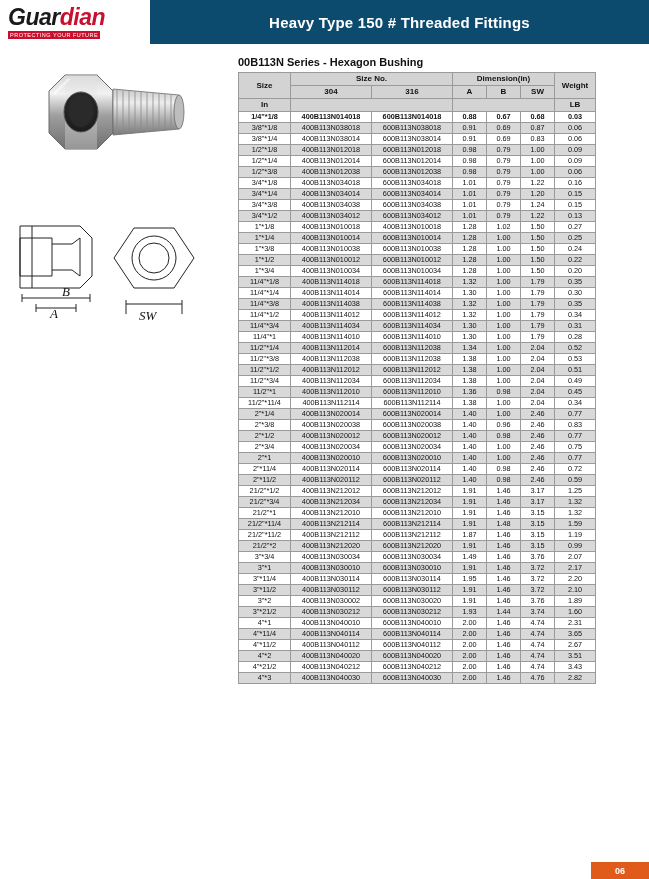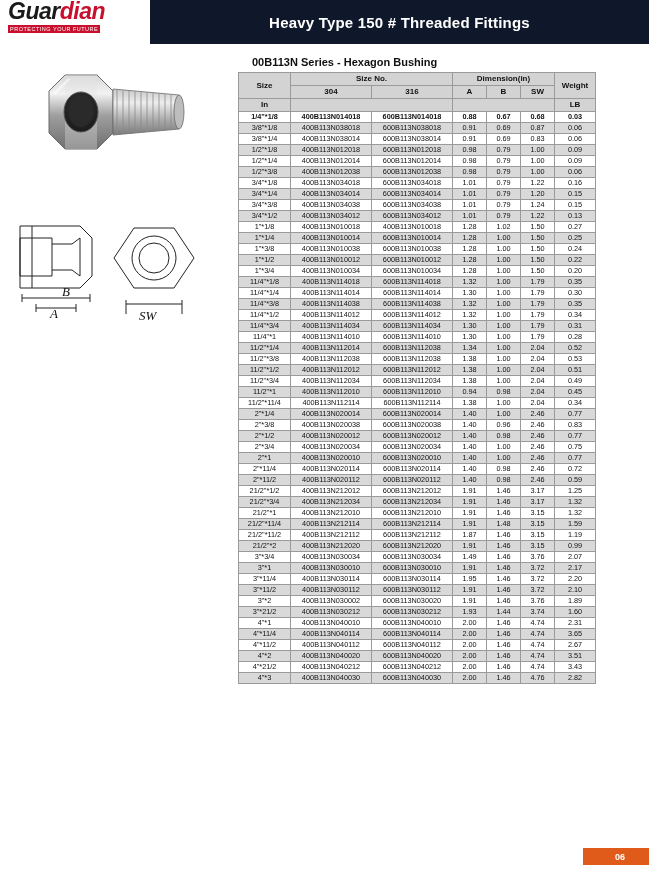--- a/index.html
+++ b/index.html
@@ -17,20 +17,21 @@
     height:44px;
     display:flex;
     align-items:stretch;
     border-bottom:2px solid #ffffff;
   }
   .logo-box{
     width:150px;
     background:#ffffff;
     display:flex;
     flex-direction:column;
+    justify-content:center;
     padding-left:8px;
     box-sizing:border-box;
   }
   .logo-main{
     font-size:23px;
     font-weight:bold;
     font-style:italic;
     letter-spacing:-0.5px;
     line-height:1;
     color:#1a1a1a;
@@ -41,21 +42,21 @@
     background:#c8102e;
     color:#ffffff;
     font-size:5.5px;
     letter-spacing:0.5px;
     padding:1px 2px;
     display:inline-block;
     width:fit-content;
   }
   .header-title{
     flex:1;
-    background:#0f172a;
+    background:#0c4a6e;
     color:#ffffff;
     display:flex;
     align-items:center;
     justify-content:center;
     font-size:15px;
     font-weight:bold;
     letter-spacing:0.2px;
   }
   .left-col{
     position:absolute;
@@ -66,21 +67,21 @@
   .right-col{
     position:absolute;
     left:238px;
     top:56px;
     width:405px;
   }
   .section-title{
     font-size:11px;
     font-weight:bold;
     color:#111;
-    margin:0 0 4px 14px;
+    margin:0 0 4px 0;
   }
   
   table.spec{
     border-collapse:collapse;
     width:341px;
     font-size:7.3px;
     line-height:1;
     table-layout:fixed;
   }
   table.spec th, table.spec td{
@@ -119,31 +120,30 @@
   .drawings{
     position:relative;
     width:226px;
     height:130px;
     margin-top:28px;
   }
   
   .footer{
     position:absolute;
     right:0;
-    bottom:14px;
+    bottom:0;
     width:58px;
     height:17px;
     background:#e05a1a;
     color:#ffffff;
     font-size:9px;
     display:flex;
     align-items:center;
     justify-content:center;
     font-weight:bold;
-    padding-left:8px;
   }
 </style>
 </head>
 <body>
 
 <div class="header">
   <div class="logo-box">
     <div class="logo-main"><span>Guar</span><span class="red">dian</span></div>
     <div class="logo-sub">PROTECTING YOUR FUTURE</div>
   </div>
@@ -484,21 +484,21 @@
           <td>600B113N112034</td>
           <td>1.38</td>
           <td>1.00</td>
           <td>2.04</td>
           <td>0.49</td>
         </tr>
         <tr class="alt">
           <td class="size">11/2"*1</td>
           <td>400B113N112010</td>
           <td>600B113N112010</td>
-          <td>0.94</td>
+          <td>1.36</td>
           <td>0.98</td>
           <td>2.04</td>
           <td>0.45</td>
         </tr>
         <tr class="plain">
           <td class="size">11/2"*11/4</td>
           <td>400B113N112114</td>
           <td>600B113N112114</td>
           <td>1.38</td>
           <td>1.00</td>

